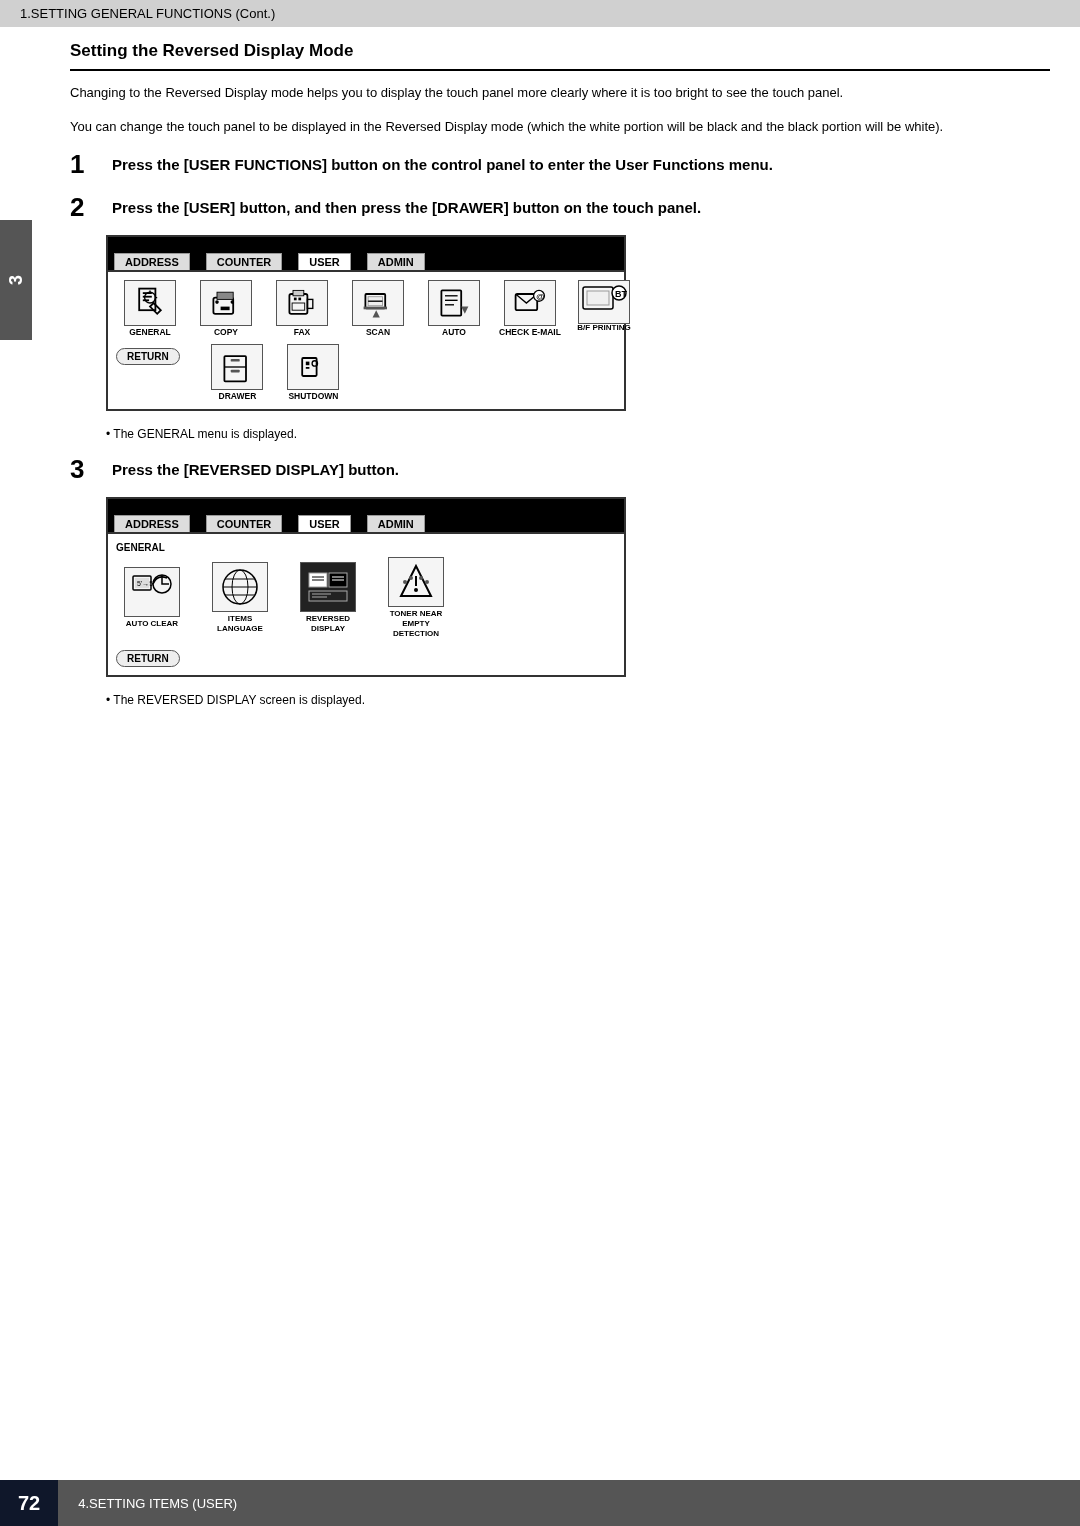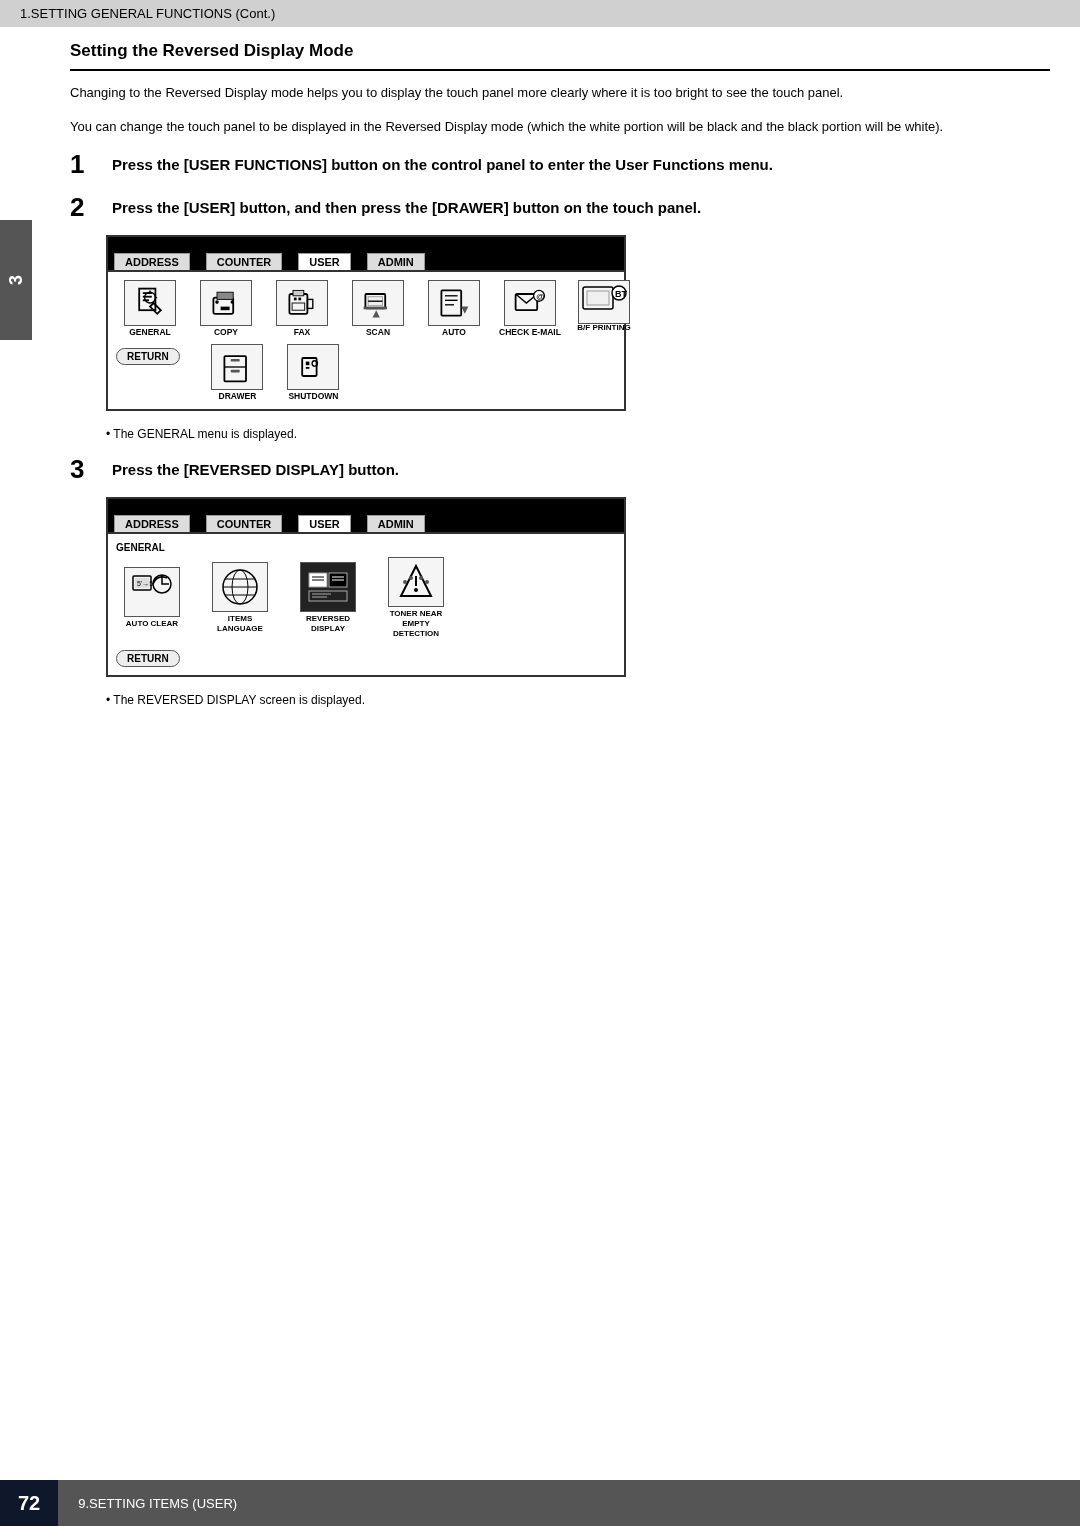--- a/index.html
+++ b/index.html
@@ -552,14 +552,14 @@
       </div>
     </div>
   </div>
 
   <div class="bullet-note">The REVERSED DISPLAY screen is displayed.</div>
 
 </div>
 
 <div class="bottom-footer">
   <div class="page-number-box">72</div>
-  <div class="footer-text">9.SETTING ITEMS (USER)</div>
+  <div class="footer-text">4.SETTING ITEMS (USER)</div>
 </div>
 
 </body></html>

